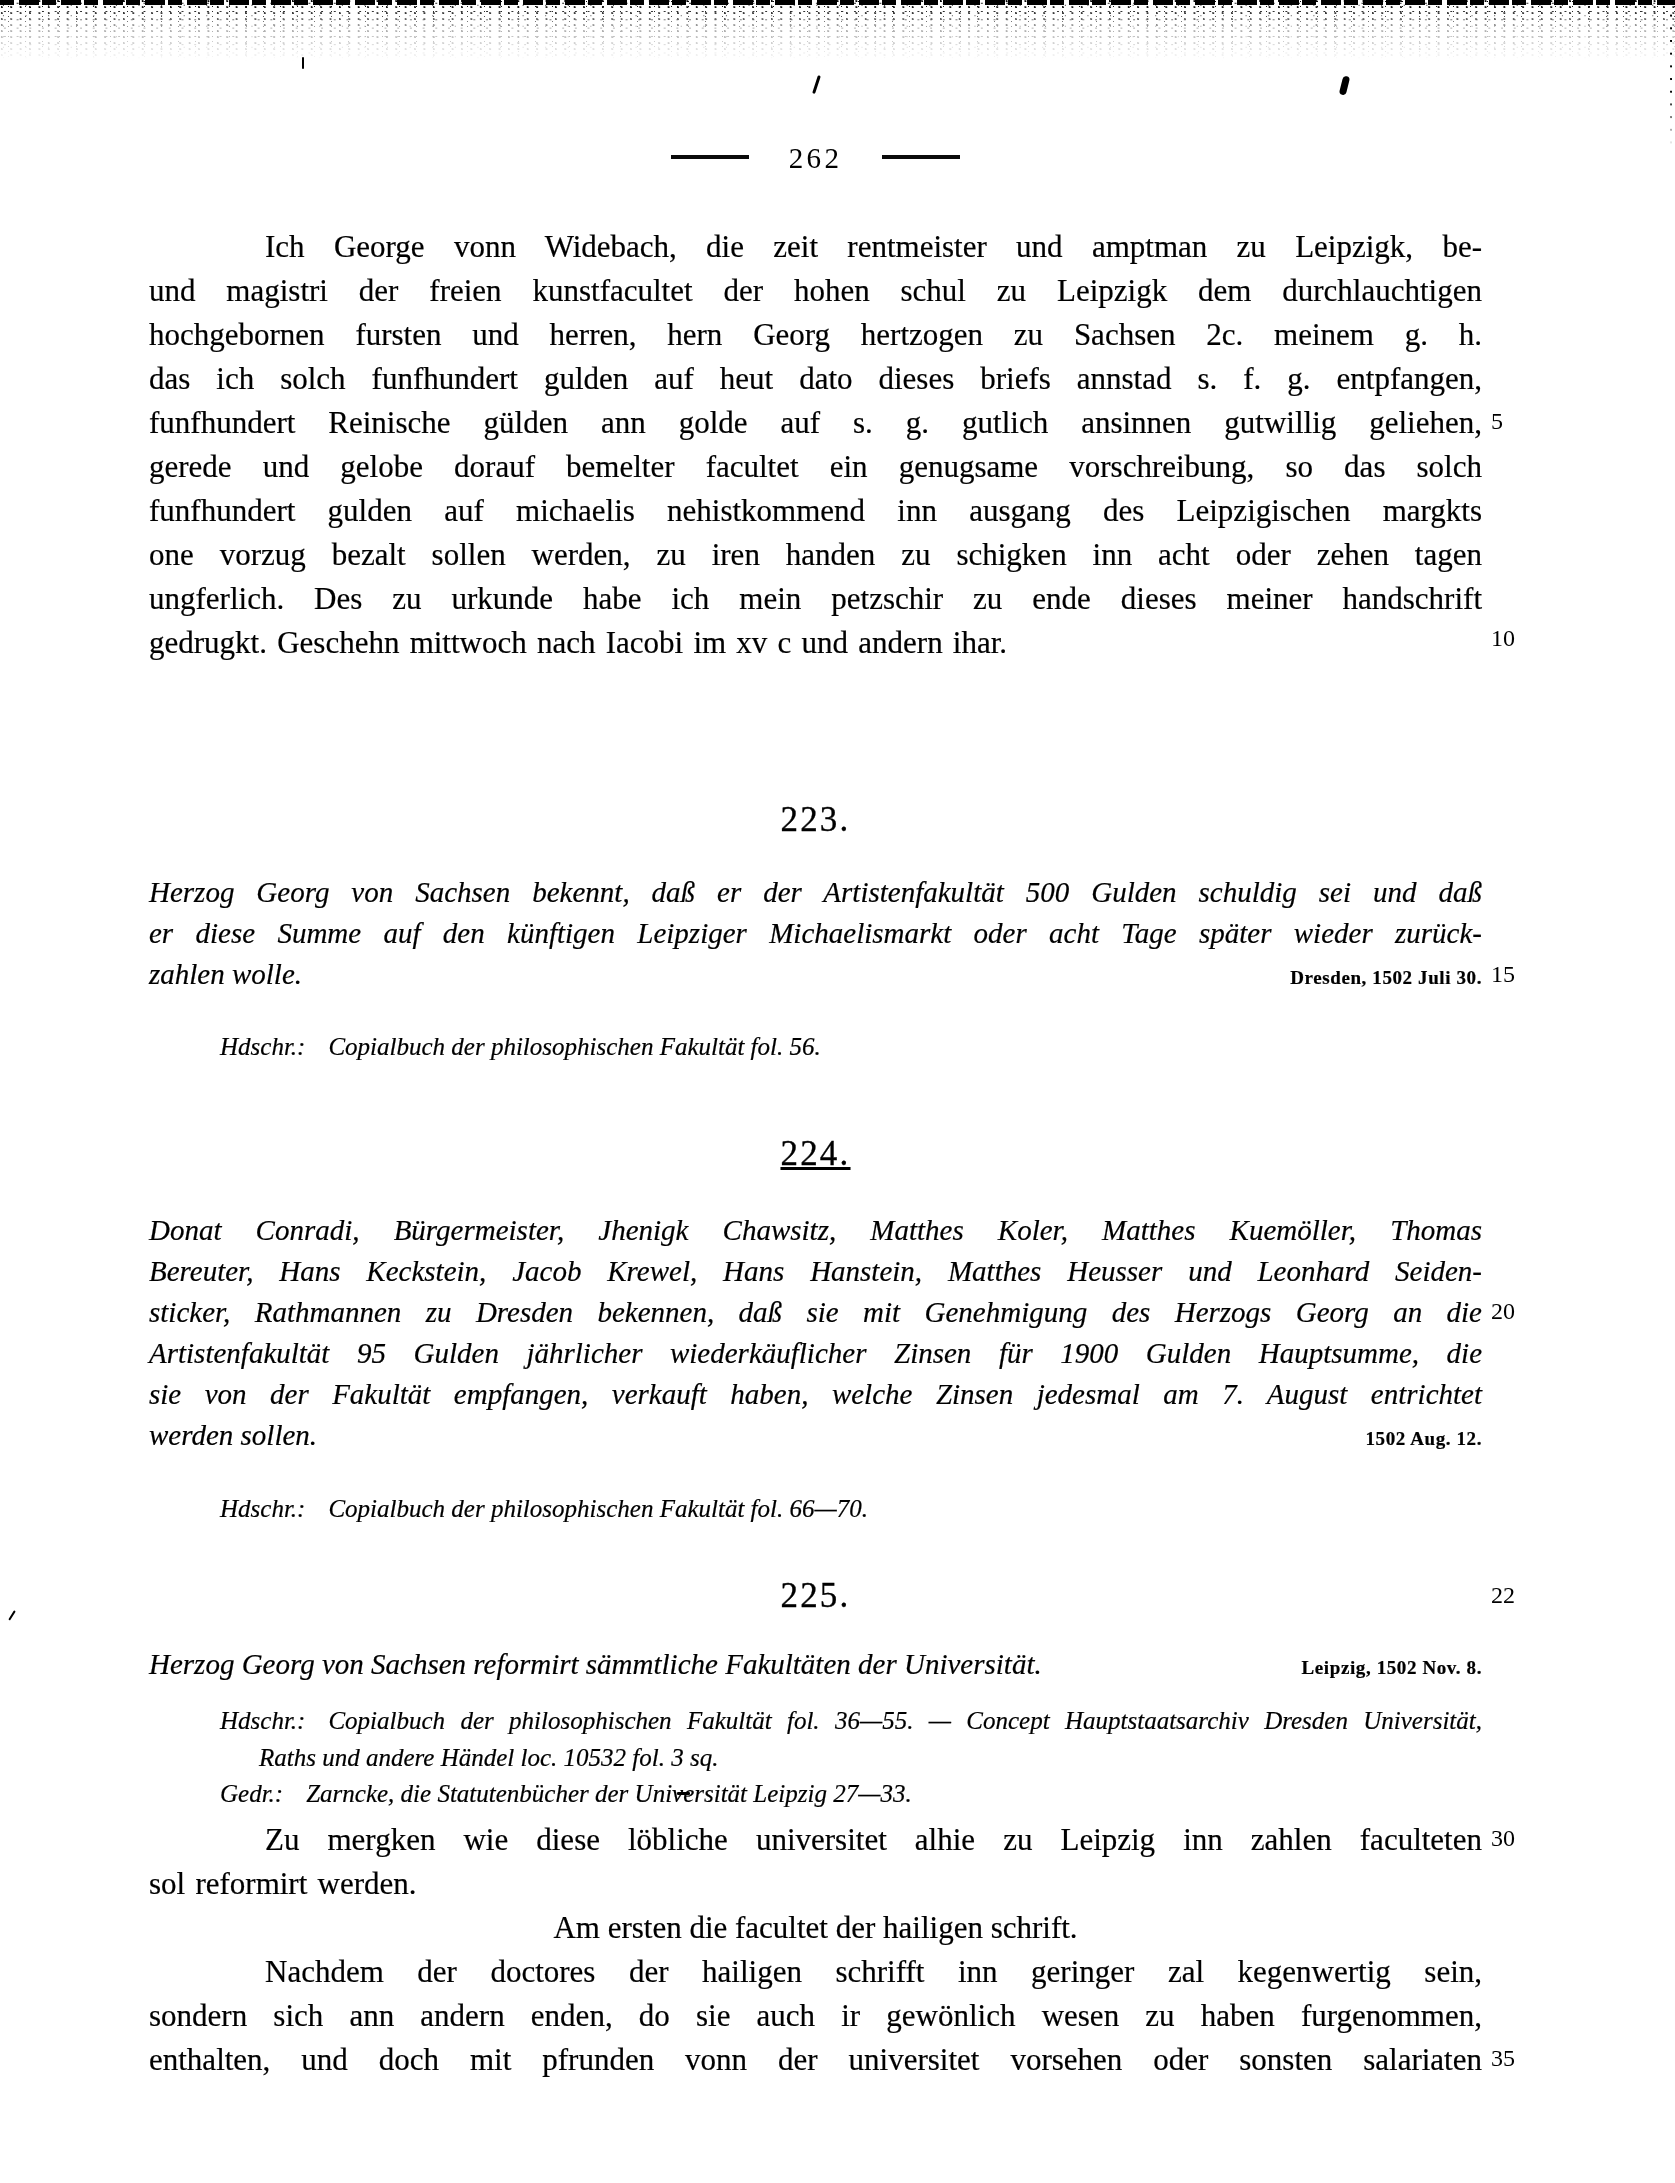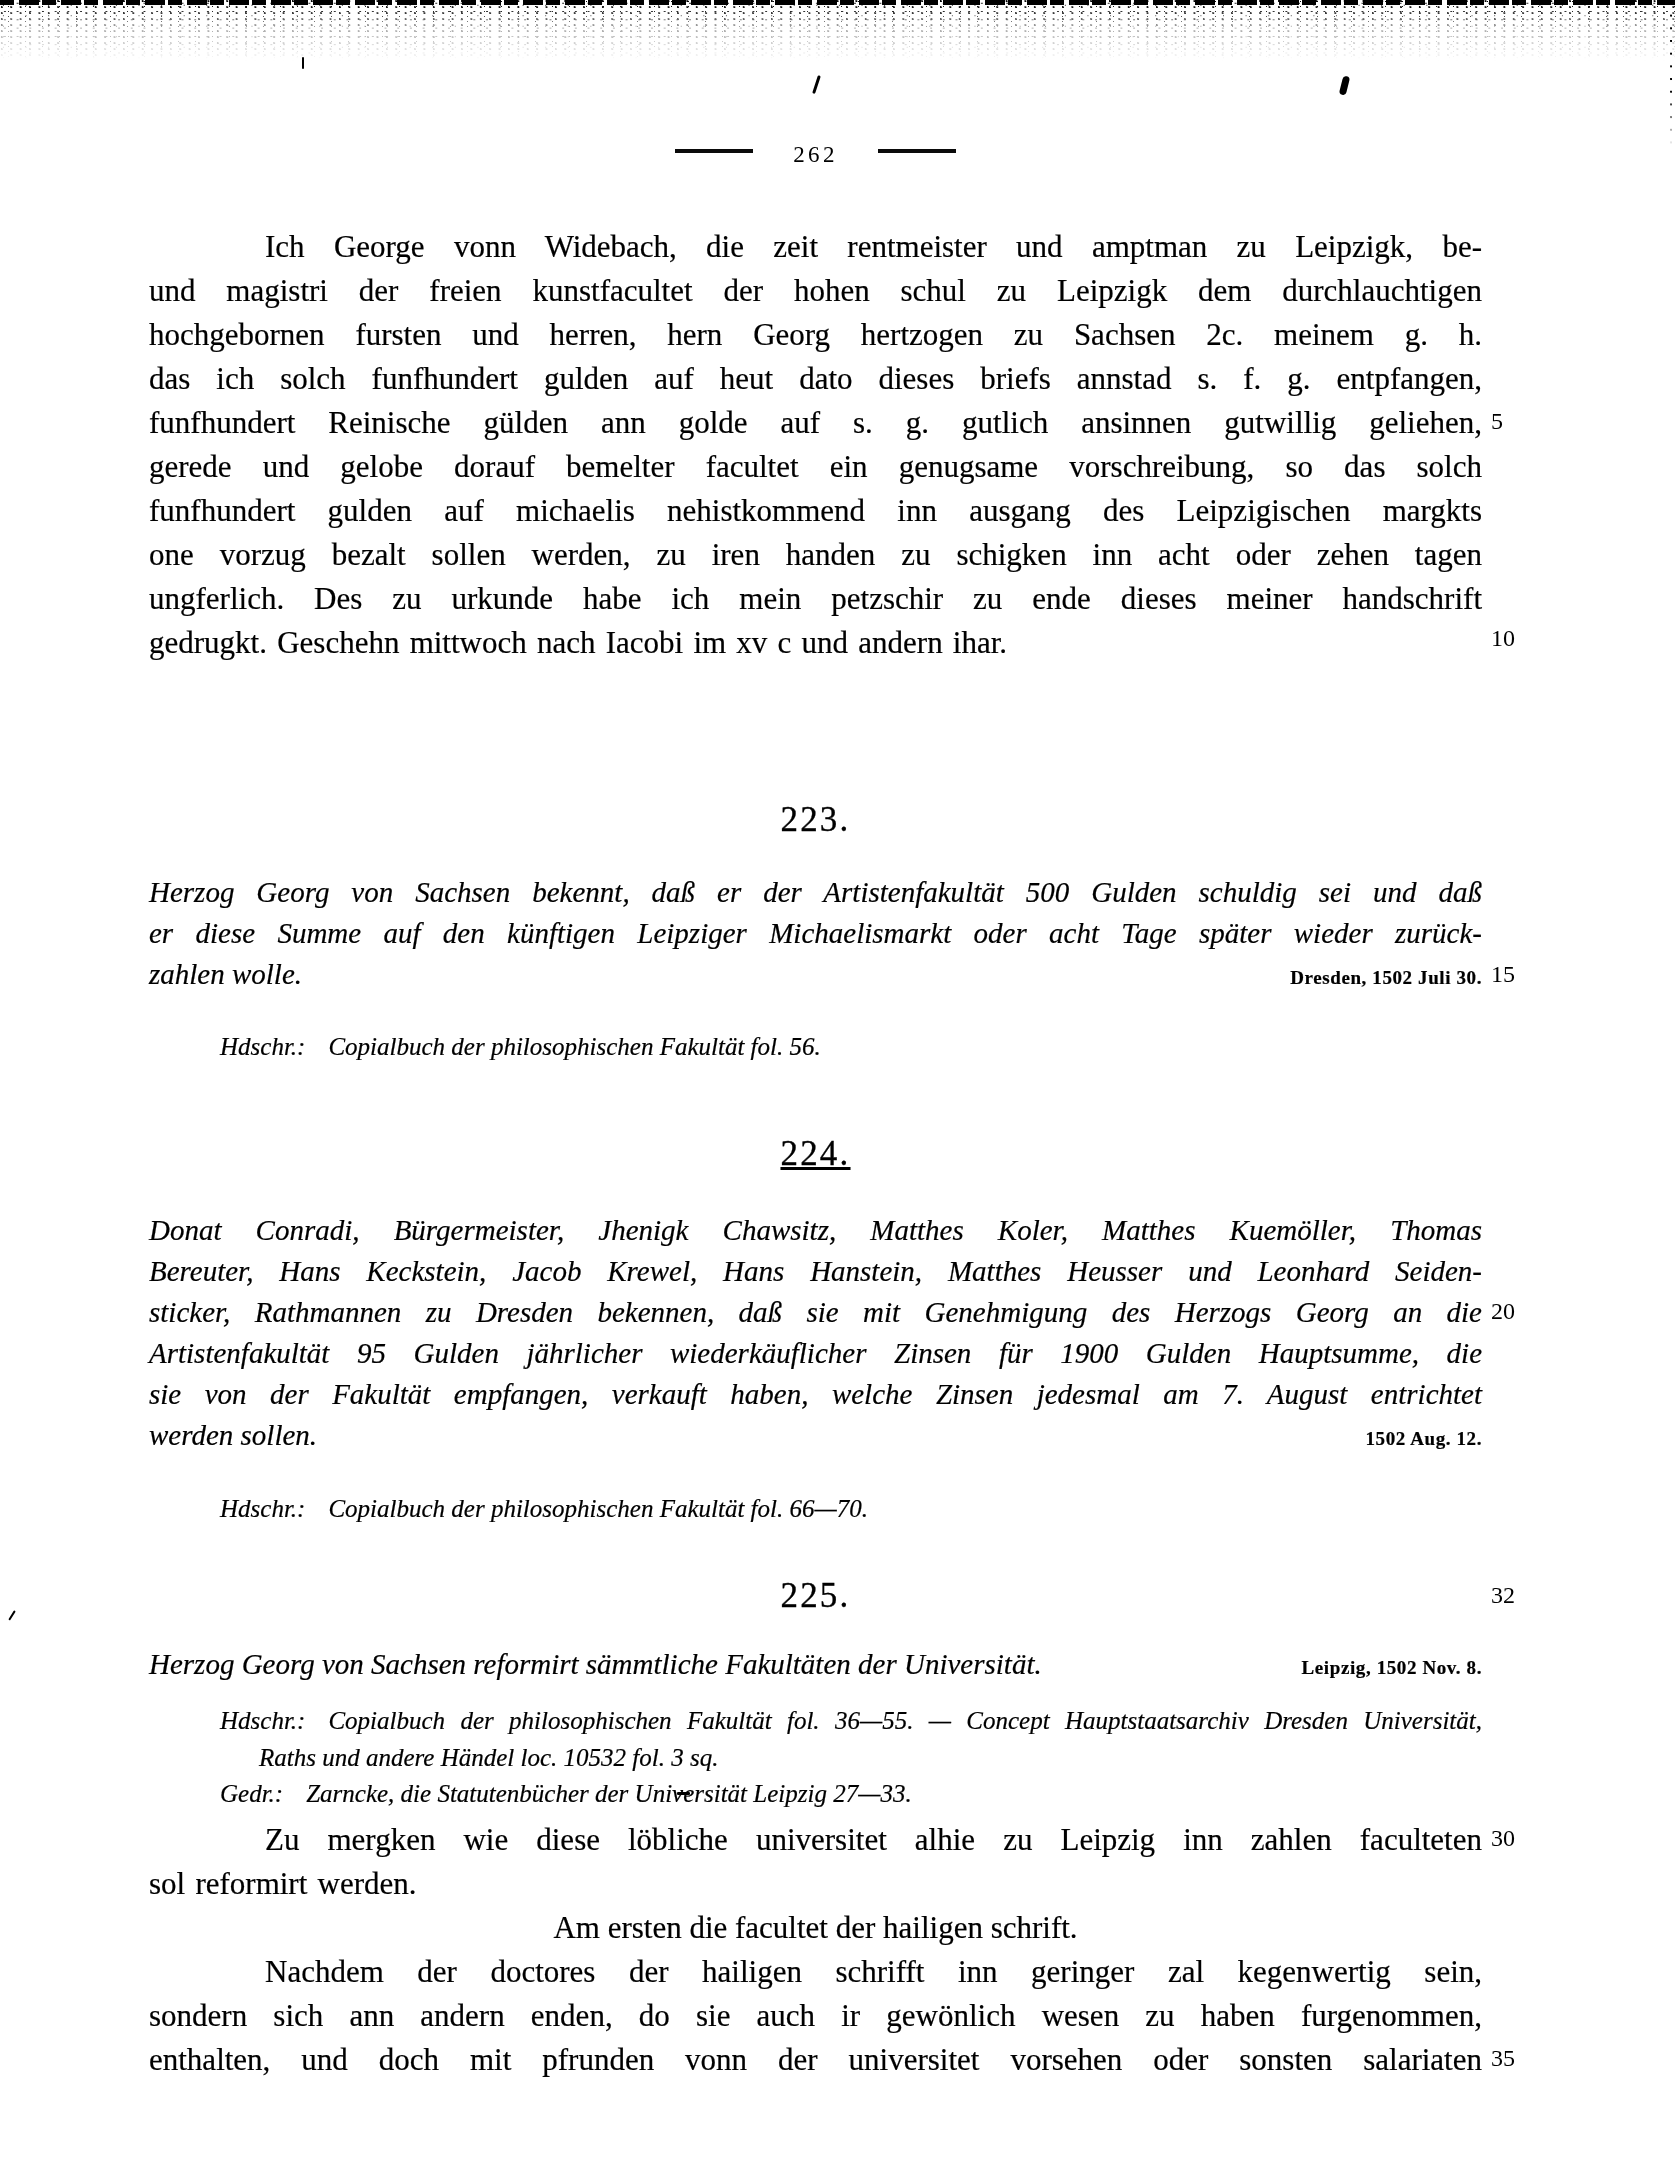--- a/index.html
+++ b/index.html
@@ -40,21 +40,21 @@
   .mark { position: absolute; background: #000; }
   .mark-slash  { left: 815px; top: 75px; width: 2.8px;  height: 19px; transform: rotate(18deg); border-radius: 1.7px; }
   .mark-tick   { left: 302px;  top: 57px; width: 2.2px;  height: 12px; border-radius: 1.1px; }
   .mark-blob   { left: 1341px; top: 76px; width: 6.6px; height: 19px; border-radius: 3.9px; transform: rotate(14deg); }
   .mark-grave  { left: 11px;   top: 1610px; width: 2.2px; height: 11px; transform: rotate(32deg); border-radius: 1.1px; }
   .mark-dash   { left: 677px; top: 1792px; width: 13.2px; height: 2.8px; border-radius: 1.1px; }
 
   
   .pagehead {
     position: absolute; left: 149px; top: 142px; width: 1333px;
-    text-align: center; font-size: 23px; letter-spacing: 3.3px;
+    text-align: center; font-size: 29px; letter-spacing: 3.3px;
     white-space: nowrap;
   }
   .pagehead .rule {
     display: inline-block; width: 78px; height: 3.9px; background: #0a0a0a;
     vertical-align: 8.8px; margin: 0 40px;
   }
 
   
   .blk { position: absolute; left: 149px; width: 1333px; -webkit-text-stroke: 0.2px #000; }
   .ln   { text-align: justify; text-align-last: justify; word-spacing: 0.08em; }
@@ -187,18 +187,18 @@
     <div class="center">Am ersten die facultet der hailigen schrift.</div>
     <div class="ln indent">Nachdem der doctores der hailigen schrifft inn geringer zal kegenwertig sein,</div>
     <div class="ln">sondern sich ann andern enden, do sie auch ir gewönlich wesen zu haben furgenommen,</div>
     <div class="ln">enthalten, und doch mit pfrunden vonn der universitet vorsehen oder sonsten salariaten</div>
   </div>
 
   <div class="mnum" id="n5">5</div>
   <div class="mnum" id="n10">10</div>
   <div class="mnum" id="n15">15</div>
   <div class="mnum" id="n20">20</div>
-  <div class="mnum" id="n25">32</div>
+  <div class="mnum" id="n25">22</div>
   <div class="mnum" id="n30">30</div>
   <div class="mnum" id="n35">35</div>
 
 </div>
 
 
 </body></html>

